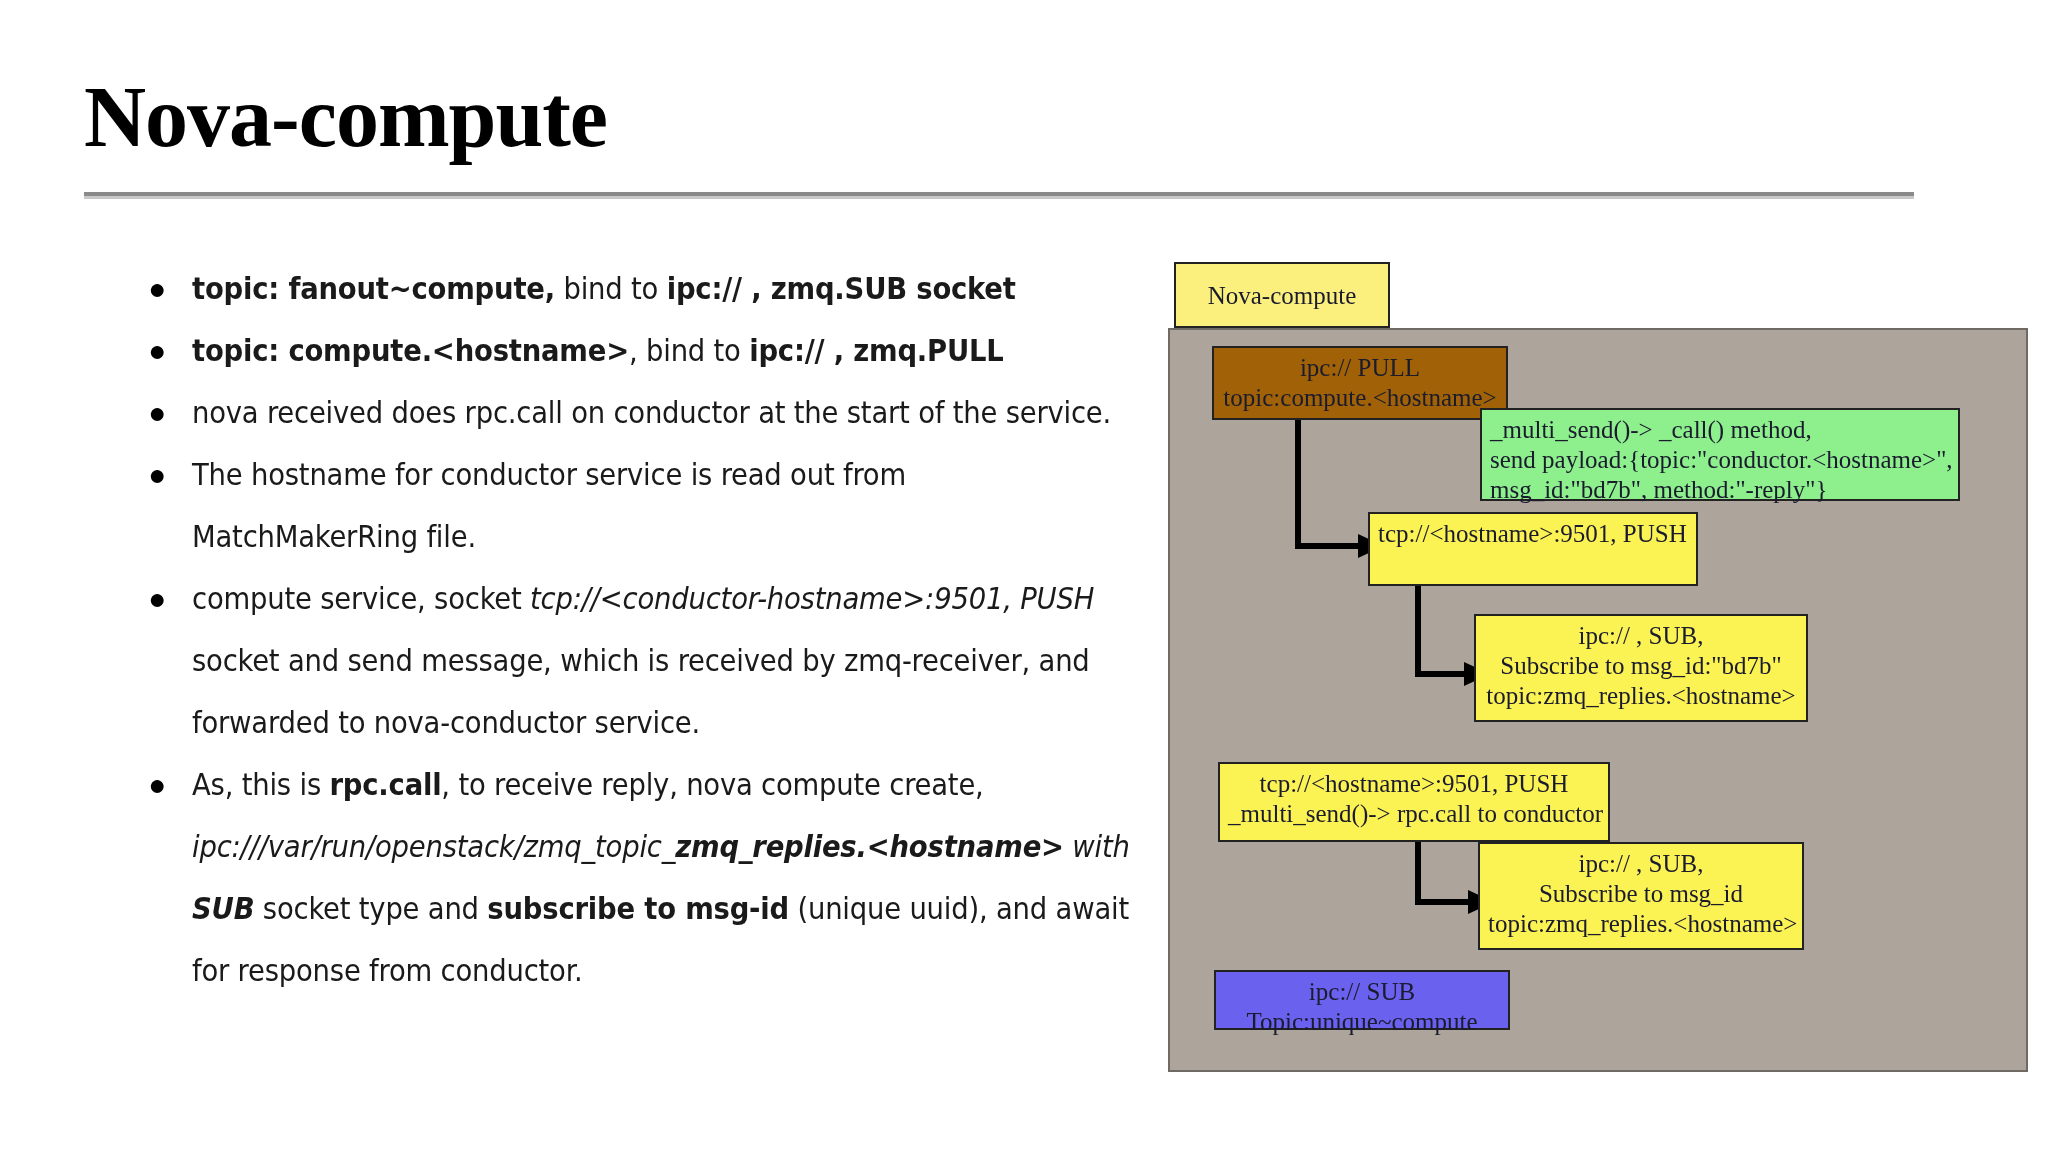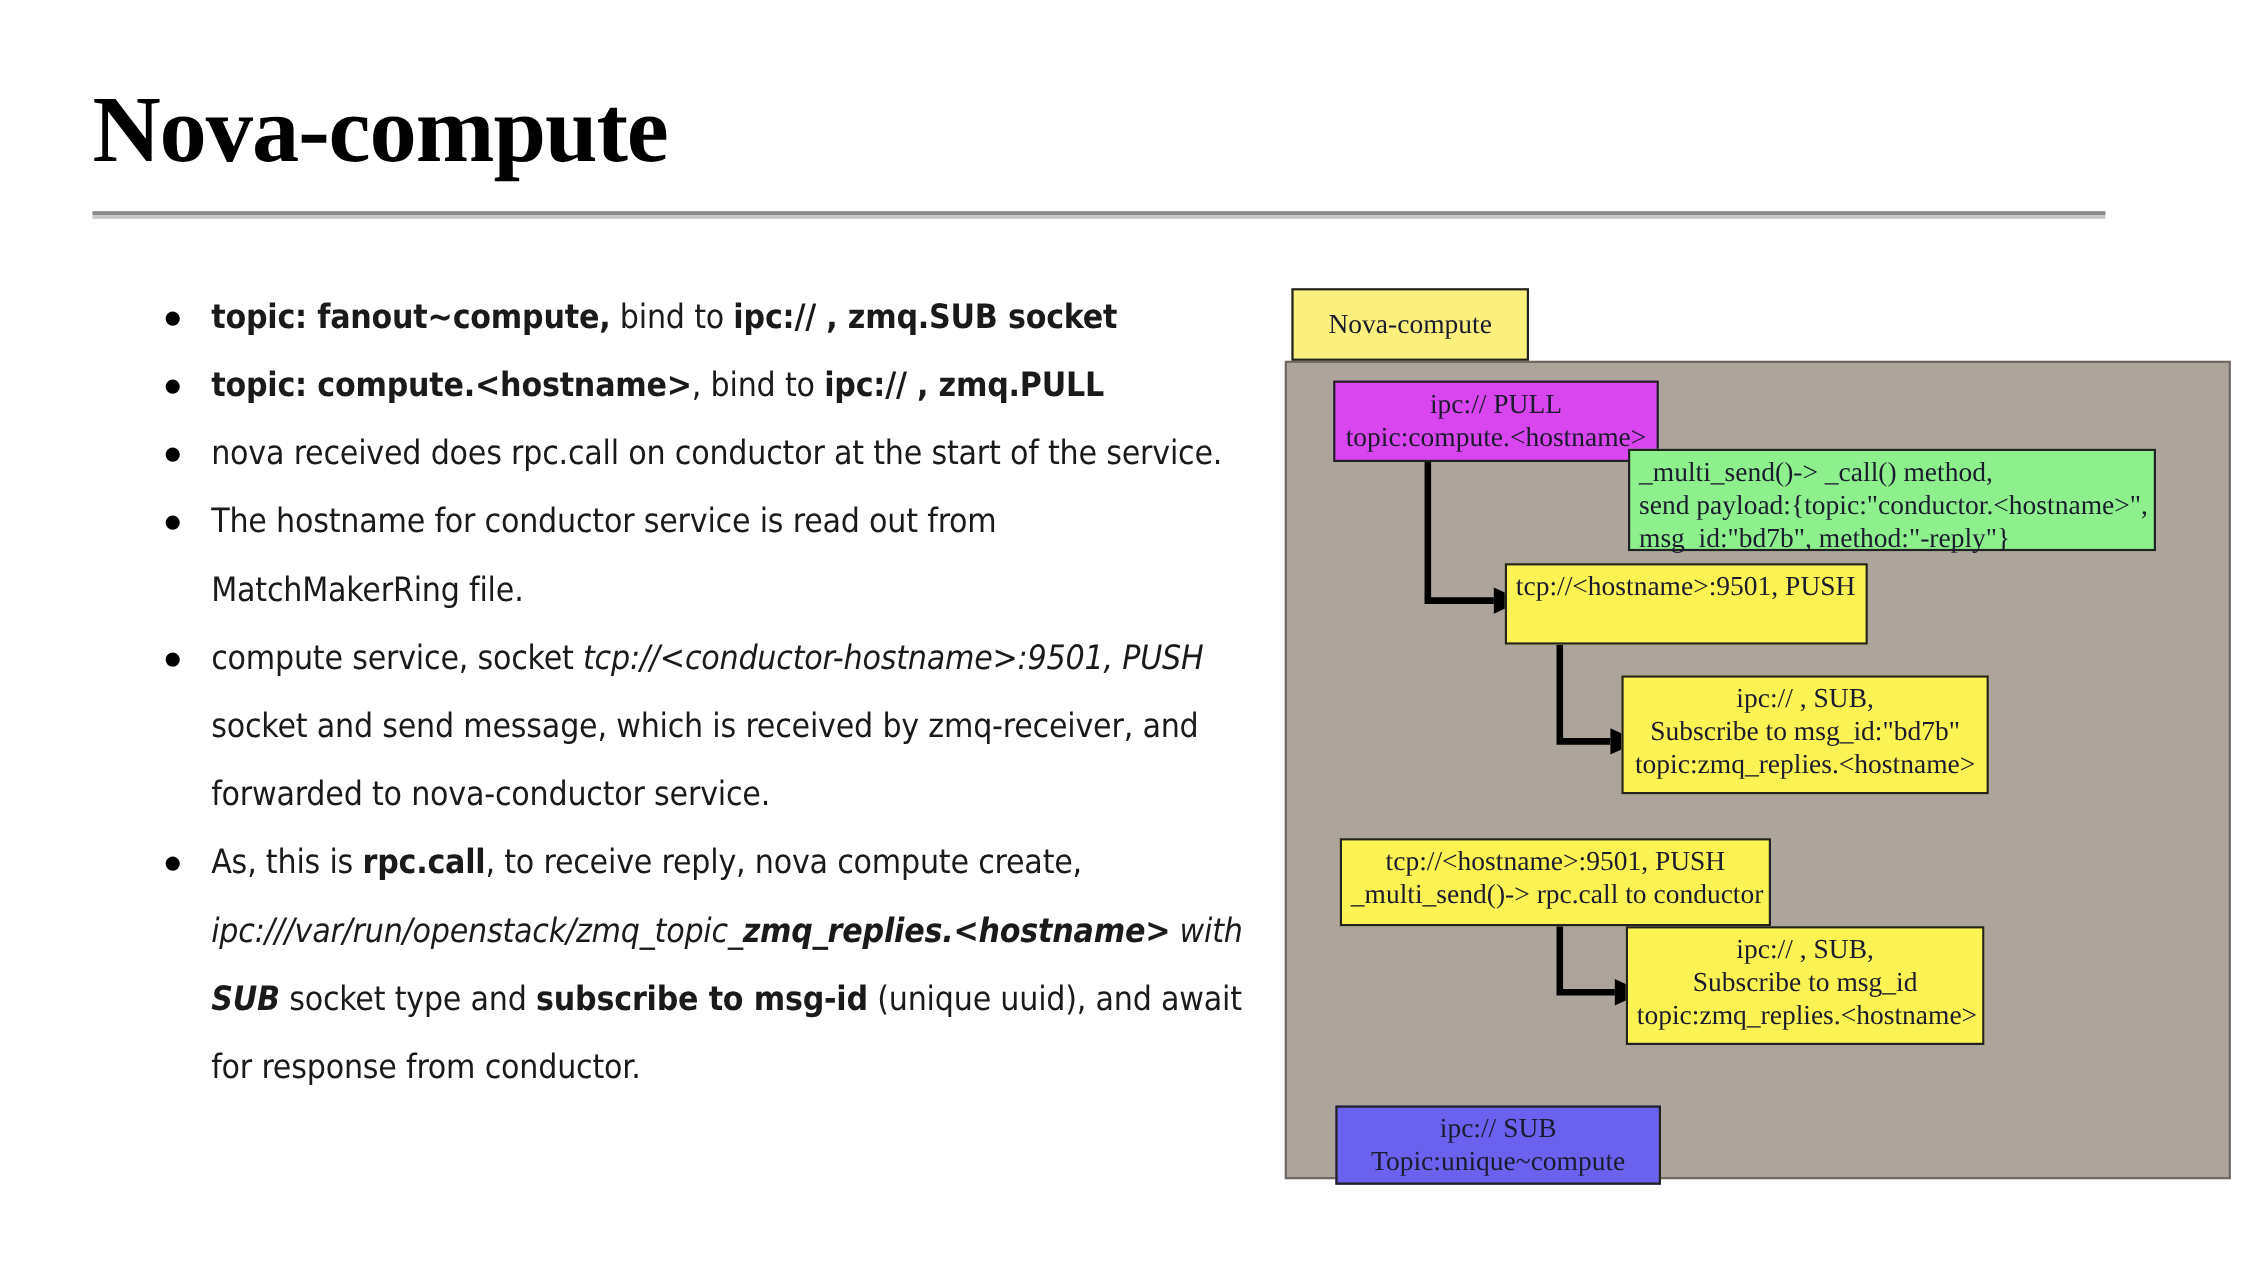--- a/index.html
+++ b/index.html
@@ -105,21 +105,21 @@
   .node.left { text-align: left; }
 
   
   #node-title      { left: 6px;   top: 0px;   width: 216px; height: 66px;  line-height: 54px; background:#fbf07e; }
   #node-ipc-pull   { left: 44px;  top: 84px;  width: 296px; height: 74px;  }
   #node-multisend  { left: 312px; top: 146px; width: 480px; height: 93px; }
   #node-tcp-push-1 { left: 200px; top: 250px; width: 330px; height: 74px;  }
   #node-sub-bd7b   { left: 306px; top: 352px; width: 334px; height: 108px; }
   #node-tcp-push-2 { left: 50px;  top: 500px; width: 392px; height: 80px;  }
   #node-sub-msgid  { left: 310px; top: 580px; width: 326px; height: 108px; }
-  #node-ipc-sub    { left: 46px;  top: 708px; width: 296px; height: 72px; margin-top: 35px;  }
+  #node-ipc-sub    { left: 46px;  top: 708px; width: 296px; height: 60px;  }
 
   
   #connectors {
     position: absolute;
     left: 0; top: 0;
     width: 860px; height: 810px;
     pointer-events: none;
   }
 </style>
 </head>
@@ -166,21 +166,21 @@
     <path d="M 250 324 L 250 412 L 296 412" stroke="#000" stroke-width="6" fill="none"></path>
     <polygon points="296,400 322,412 296,424" fill="#000"></polygon>
 
     <path d="M 250 580 L 250 640 L 300 640" stroke="#000" stroke-width="6" fill="none"></path>
     <polygon points="300,628 326,640 300,652" fill="#000"></polygon>
   </svg>
 
   <div class="node" id="node-title" style="background: rgb(251, 240, 126);">
       <div>Nova-compute</div>
     </div>
-  <div class="node" id="node-ipc-pull" style="background: #d946ef; text-align: center;">
+  <div class="node" id="node-ipc-pull" style="background: #a16207; text-align: center;">
       <div>ipc:// PULL</div>
       <div>topic:compute.&lt;hostname&gt;</div>
     </div>
   <div class="node left" id="node-multisend" style="background: rgb(141, 240, 141);">
       <div>_multi_send()-&gt; _call() method,</div>
       <div>send payload:{topic:"conductor.&lt;hostname&gt;",</div>
       <div>msg_id:"bd7b", method:"-reply"}</div>
     </div>
   <div class="node left" id="node-tcp-push-1" style="background: rgb(251, 242, 83);">
       <div>tcp://&lt;hostname&gt;:9501, PUSH</div>

